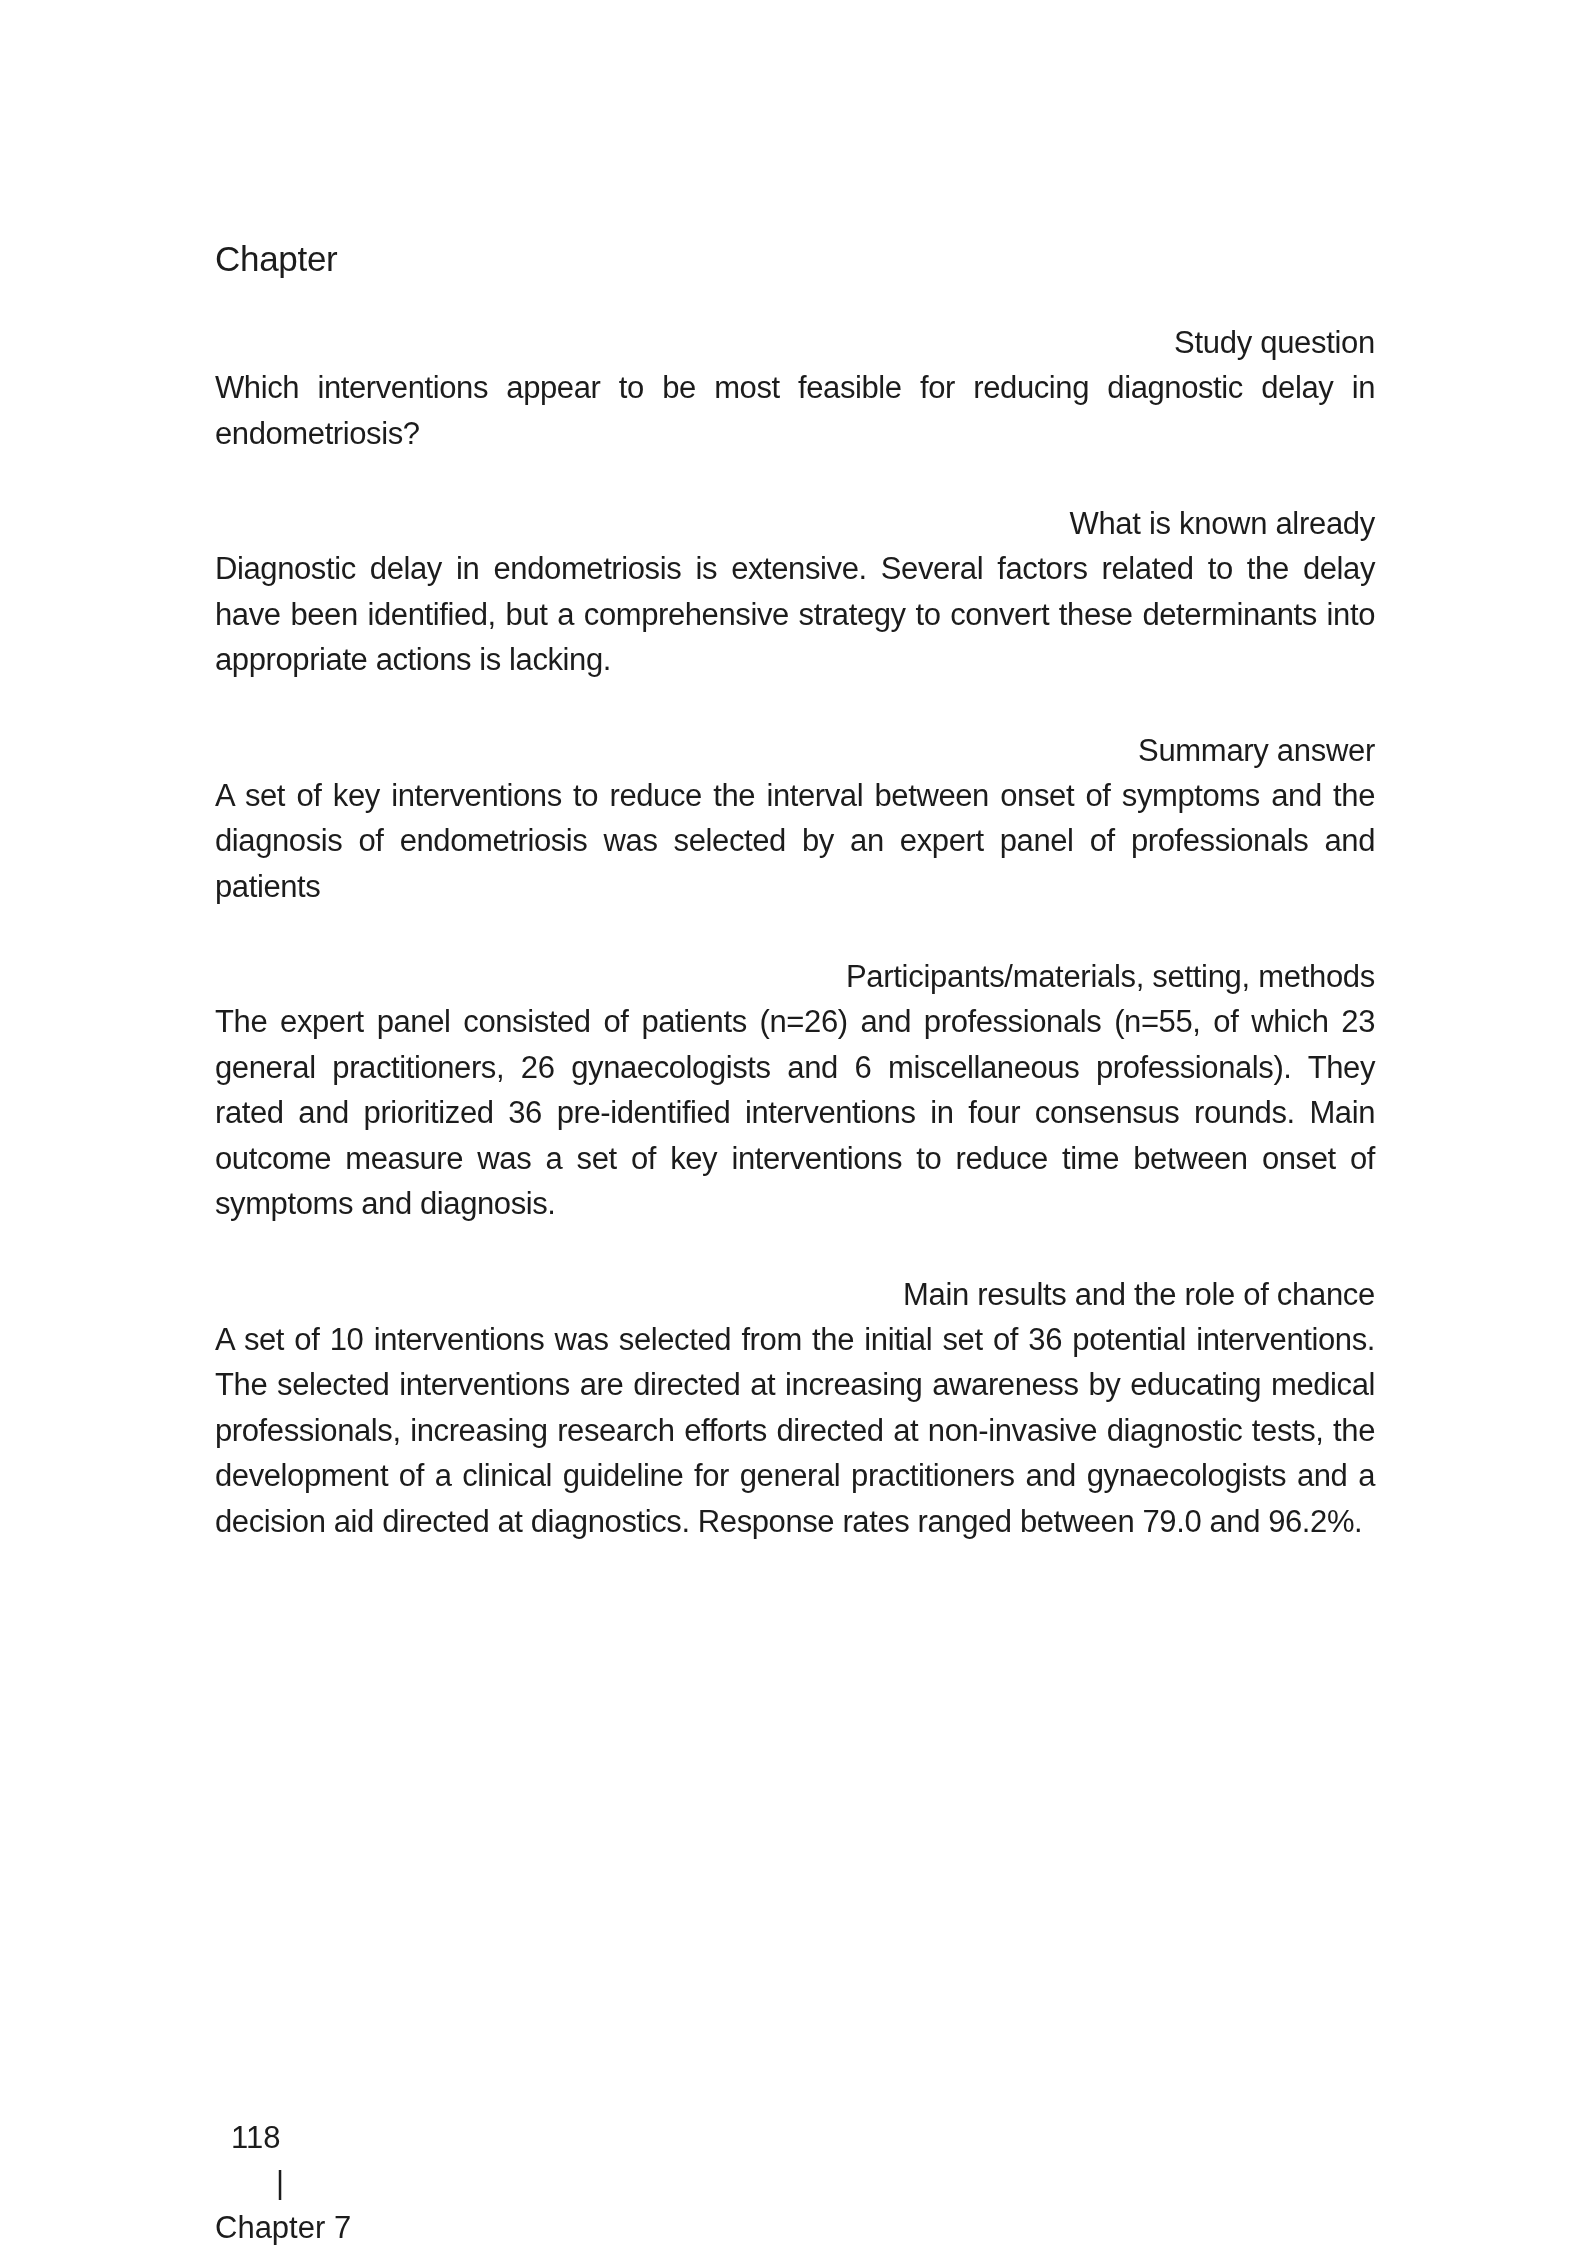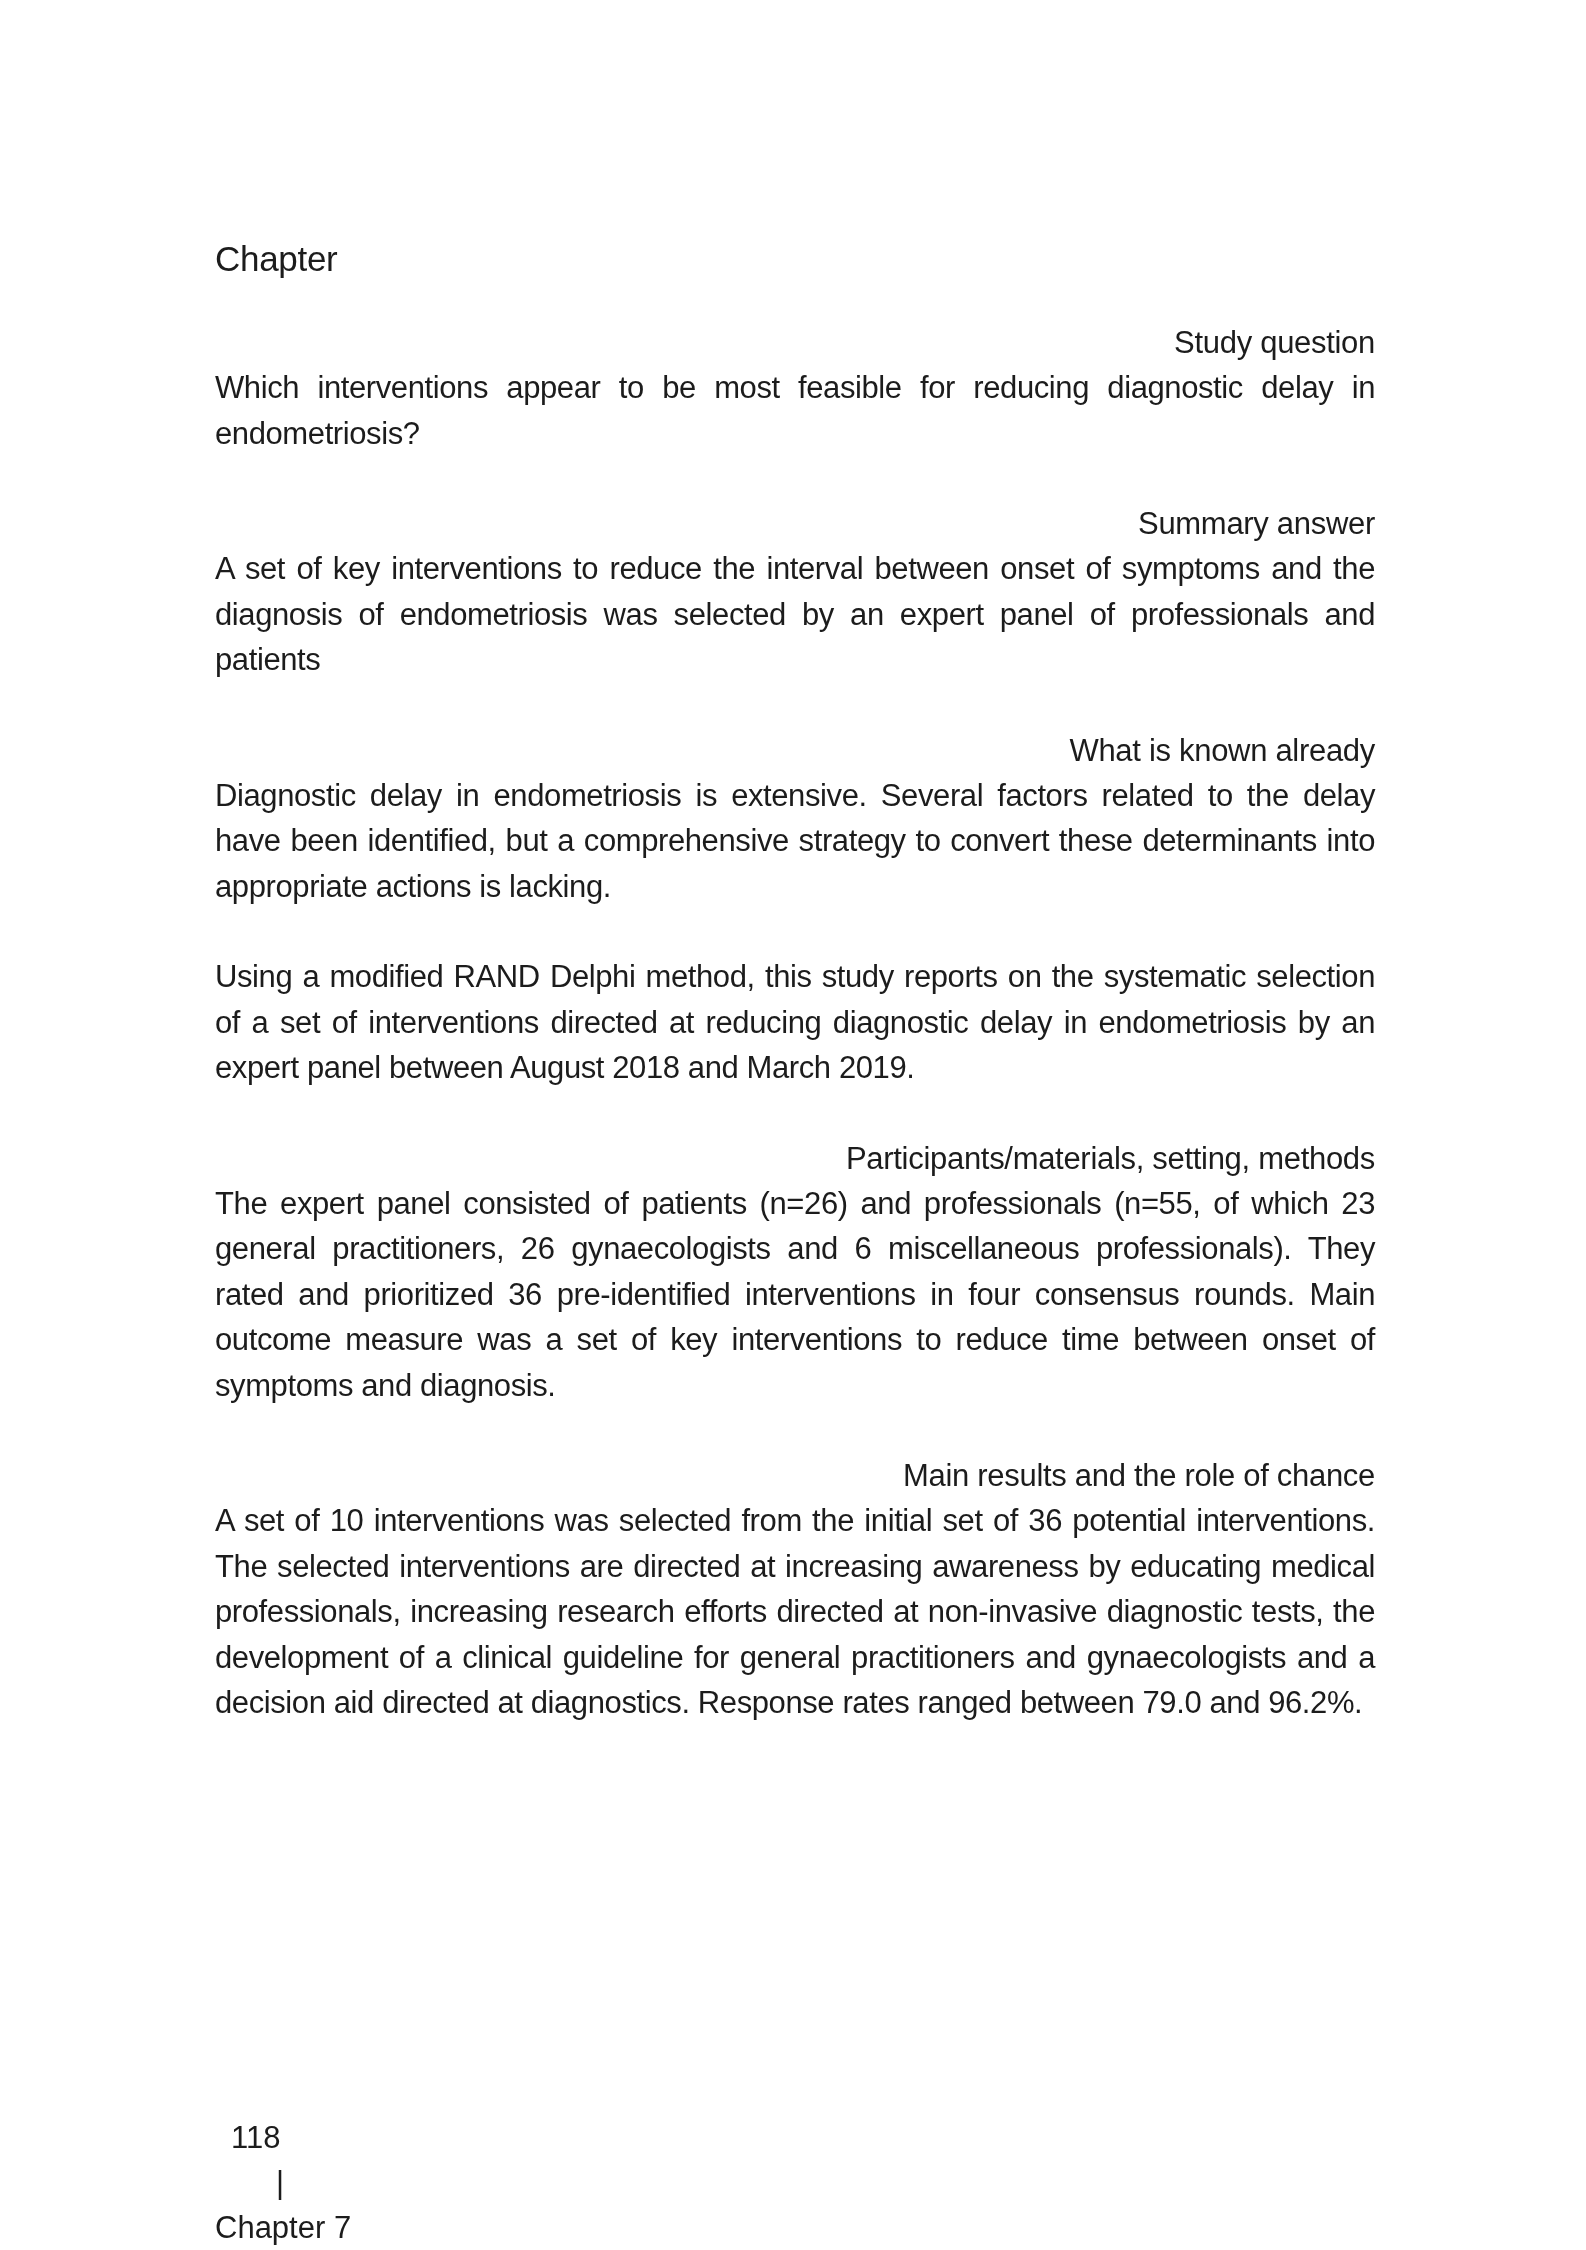--- a/index.html
+++ b/index.html
@@ -37,31 +37,30 @@
 
 <div class="content">
   <h1 class="title">Chapter</h1>
 
   <div class="section">
     <h2 class="section-heading">Study question</h2>
     <p class="section-body">Which interventions appear to be most feasible for reducing diagnostic delay in endometriosis?</p>
   </div>
 
   <div class="section">
+    <h2 class="section-heading">What is known already</h2>
+    <p class="section-body">Diagnostic delay in endometriosis is extensive. Several factors related to the delay have been identified, but a comprehensive strategy to convert these determinants into appropriate actions is lacking.</p>
+  </div>
+
+  <div class="section">
     <h2 class="section-heading">Summary answer</h2>
     <p class="section-body">A set of key interventions to reduce the interval between onset of symptoms and the diagnosis of endometriosis was selected by an expert panel of professionals and patients</p>
   </div>
 
   <div class="section">
-    <h2 class="section-heading">What is known already</h2>
-    <p class="section-body">Diagnostic delay in endometriosis is extensive. Several factors related to the delay have been identified, but a comprehensive strategy to convert these determinants into appropriate actions is lacking.</p>
-  </div>
-
-  <div class="section">
-    <p class="section-body">Using a modified RAND Delphi method, this study reports on the systematic selection of a set of interventions directed at reducing diagnostic delay in endometriosis by an expert panel between August 2018 and March 2019.</p>
   </div>
 
   <div class="section">
     <h2 class="section-heading">Participants/materials, setting, methods</h2>
     <p class="section-body">The expert panel consisted of patients (n=26) and professionals (n=55, of which 23 general practitioners, 26 gynaecologists and 6 miscellaneous professionals). They rated and prioritized 36 pre-identified interventions in four consensus rounds. Main outcome measure was a set of key interventions to reduce time between onset of symptoms and diagnosis.</p>
   </div>
 
   <div class="section">
     <h2 class="section-heading">Main results and the role of chance</h2>
     <p class="section-body">A set of 10 interventions was selected from the initial set of 36 potential interventions. The selected interventions are directed at increasing awareness by educating medical professionals, increasing research efforts directed at non-invasive diagnostic tests, the development of a clinical guideline for general practitioners and gynaecologists and a decision aid directed at diagnostics. Response rates ranged between 79.0 and 96.2%.</p>

